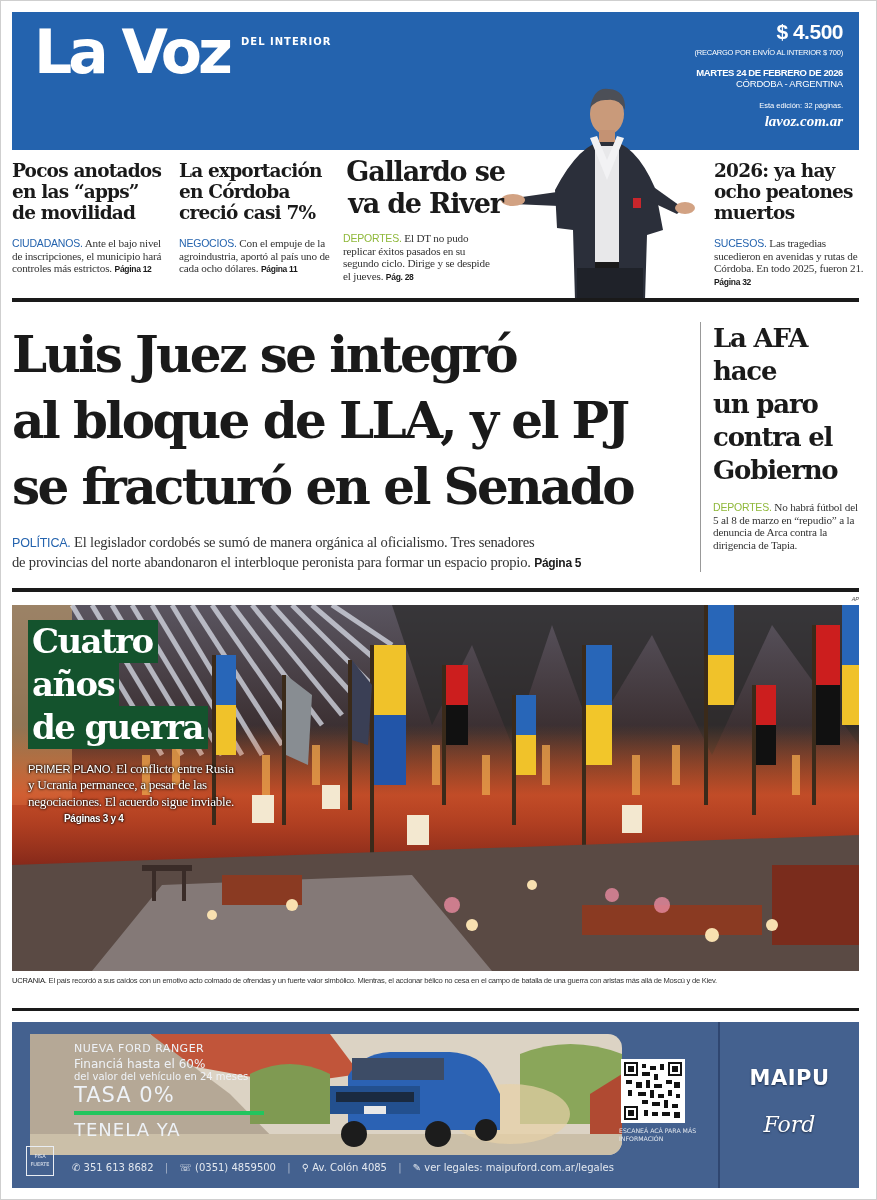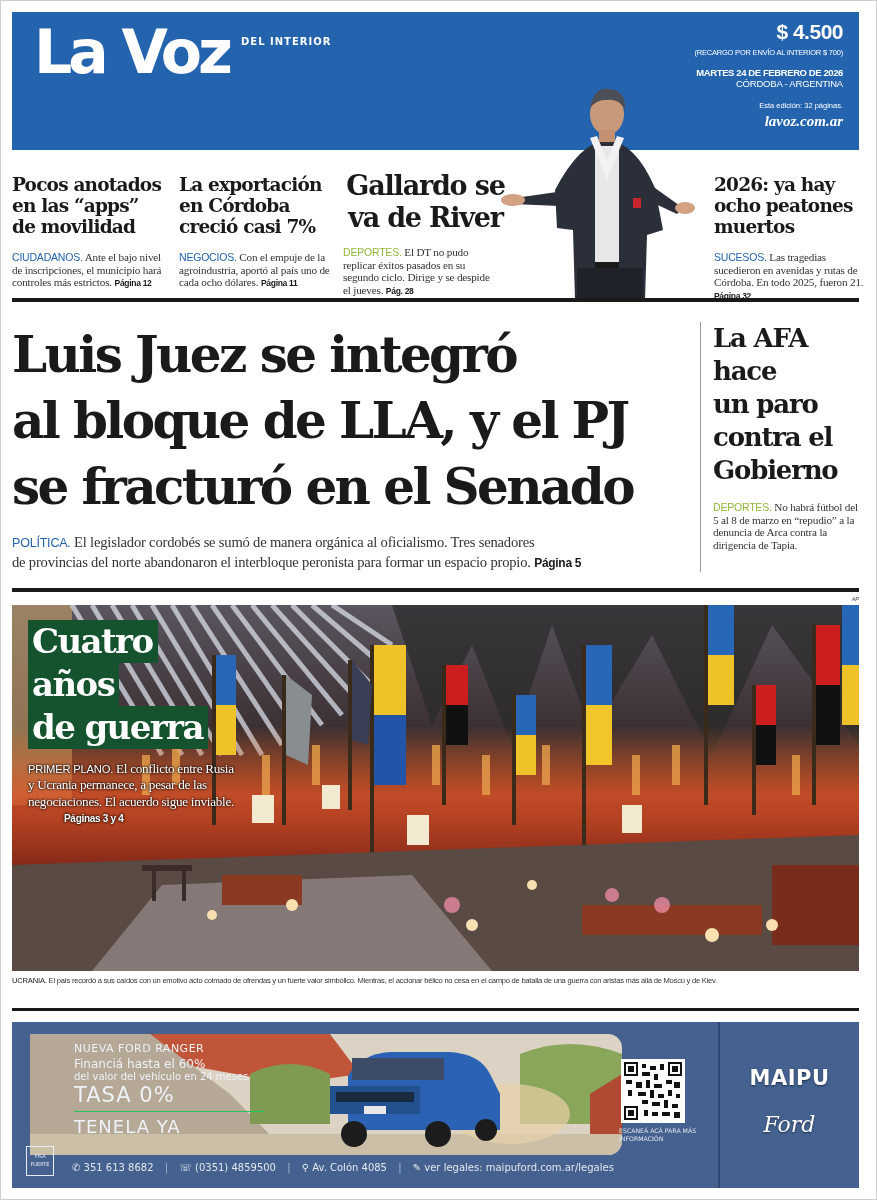--- a/index.html
+++ b/index.html
@@ -17,21 +17,21 @@
   .date { font-size: 9.5px; font-weight: bold; margin-top: 10px; letter-spacing: -0.4px; }
   .city { font-size: 9.5px; letter-spacing: -0.2px; }
   .edition { font-size: 7.5px; margin-top: 12px; }
   .site { font-family: "Liberation Serif", serif; font-style: italic; font-weight: bold; font-size: 15px; margin-top: 3px; }
 
   
   .gallardo-photo { position: absolute; left: 495px; top: 80px; width: 200px; height: 220px; }
 
   
   .teaser { position: absolute; top: 160px; }
-  .teaser h2 { font-family: "DejaVu Serif", serif; font-weight: bold; font-size: 18.5px; line-height: 21px; letter-spacing: -0.8px; color: #1a1a1a; margin-top: 14px; }
+  .teaser h2 { font-family: "DejaVu Serif", serif; font-weight: bold; font-size: 18.5px; line-height: 21px; letter-spacing: -0.8px; color: #1a1a1a; }
   .teaser h2.big { font-size: 27px; line-height: 32px; letter-spacing: -1.2px; text-align: center; }
   .teaser p { font-family: "Liberation Serif", serif; font-size: 11.2px; line-height: 12.6px; color: #333; margin-top: 14px; letter-spacing: -0.2px; }
   .kicker { font-family: "Liberation Sans", sans-serif; font-weight: normal; font-size: 10.5px; letter-spacing: -0.2px; }
   .pg { font-family: "Liberation Sans", sans-serif; font-weight: bold; font-size: 8.5px; color: #1a1a1a; letter-spacing: -0.3px; }
 
   .rule-thick { position: absolute; left: 12px; width: 847px; height: 4px; background: #1a1a1a; }
 
   
   .main-head { position: absolute; left: 12px; top: 322px; width: 680px; font-family: "DejaVu Serif", serif; font-weight: bold; font-size: 50px; line-height: 66px; letter-spacing: -2.6px; color: #1a1a1a; }
   .main-deck { position: absolute; left: 12px; top: 533px; width: 680px; font-size: 14.6px; line-height: 19px; color: #333; letter-spacing: -0.2px; }
@@ -54,21 +54,21 @@
   .caption { position: absolute; left: 12px; top: 976px; width: 850px; font-family: "Liberation Sans", sans-serif; font-size: 7.6px; color: #333; letter-spacing: -0.25px; white-space: nowrap; }
   .caption .kicker { font-size: 7.6px; color: #1a1a1a; }
 
   
   .ad { position: absolute; left: 12px; top: 1022px; width: 847px; height: 166px; background: #44618f; }
   .ad-photo { position: absolute; left: 18px; top: 12px; width: 592px; height: 121px; border-radius: 0 14px 14px 0; overflow: hidden; }
   .ad-text { position: absolute; left: 62px; top: 20px; color: #eef2f7; font-family: "DejaVu Sans", sans-serif; }
   .ad-l1 { font-size: 11px; letter-spacing: 0.5px; }
   .ad-l2 { font-size: 12px; margin-top: 2px; }
   .ad-l3 { font-size: 10px; margin-top: 0px; }
-  .ad-l4 { font-size: 21px; letter-spacing: 1px; margin-top: 1px; padding-bottom: 4px; border-bottom: 1px solid #22c55e; width: 190px; }
+  .ad-l4 { font-size: 21px; letter-spacing: 1px; margin-top: 1px; padding-bottom: 4px; border-bottom: 4px solid #22c55e; width: 190px; }
   .ad-l5 { font-size: 18px; letter-spacing: 1px; margin-top: 4px; }
   .ad-badge { position: absolute; left: 14px; top: 124px; width: 28px; height: 30px; border: 1.5px solid #e9edf3; color: #e9edf3; font-family: "DejaVu Sans", sans-serif; font-size: 5px; text-align: center; padding-top: 5px; line-height: 8px; }
   .ad-contacts { position: absolute; left: 60px; top: 140px; color: #e3e8ef; font-family: "DejaVu Sans", sans-serif; font-size: 10px; white-space: nowrap; }
   .ad-contacts span.sep { opacity: 0.6; margin: 0 8px; }
   .qr { position: absolute; left: 609px; top: 37px; width: 64px; height: 64px; background: #fff; padding: 3px; }
   .qr-label { position: absolute; left: 607px; top: 105px; width: 100px; color: #e3e8ef; font-family: "DejaVu Sans", sans-serif; font-size: 6.2px; line-height: 8px; }
   .ad-divider { position: absolute; left: 706px; top: 0; width: 2px; height: 166px; background: #2f4670; }
   .maipu { position: absolute; left: 708px; top: 44px; width: 139px; text-align: center; color: #fff; font-family: "DejaVu Sans", sans-serif; font-weight: bold; font-size: 21px; letter-spacing: 0.5px; text-shadow: 0 1px 2px #1c2c48; }
   .ford { position: absolute; left: 708px; top: 90px; width: 139px; text-align: center; color: #fff; font-family: "DejaVu Serif", serif; font-style: italic; font-size: 22px; text-shadow: 0 1px 2px #1c2c48; }
 </style>

